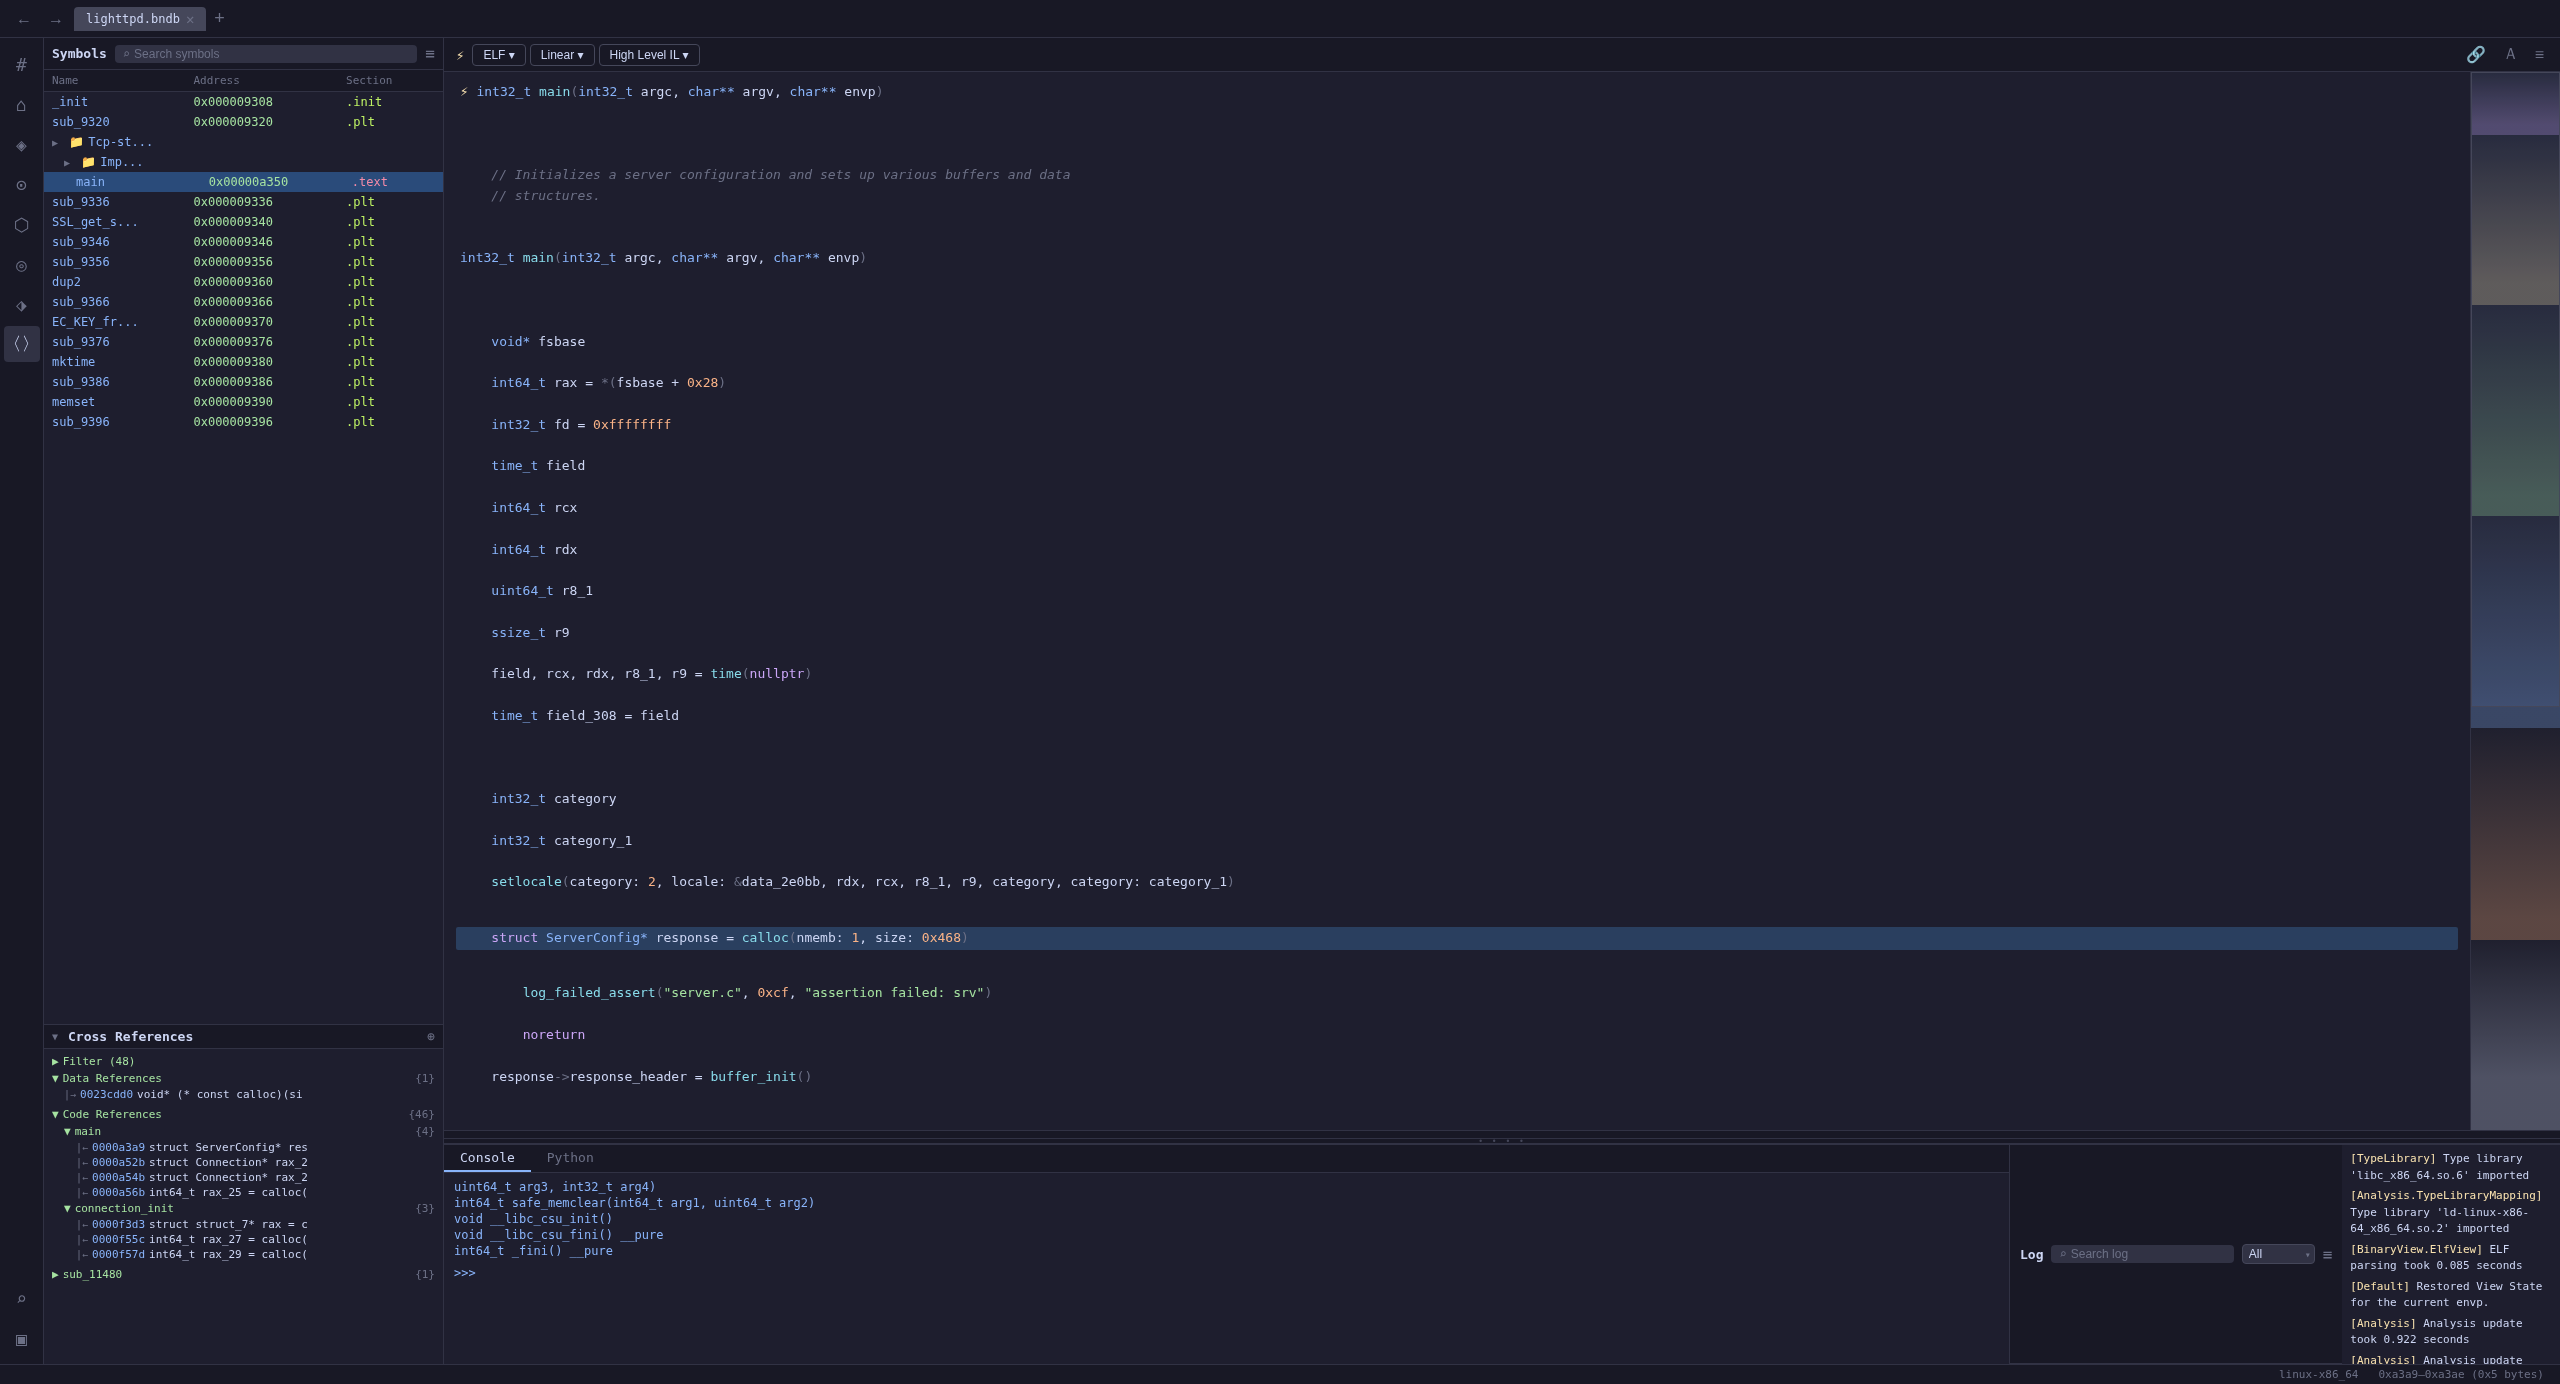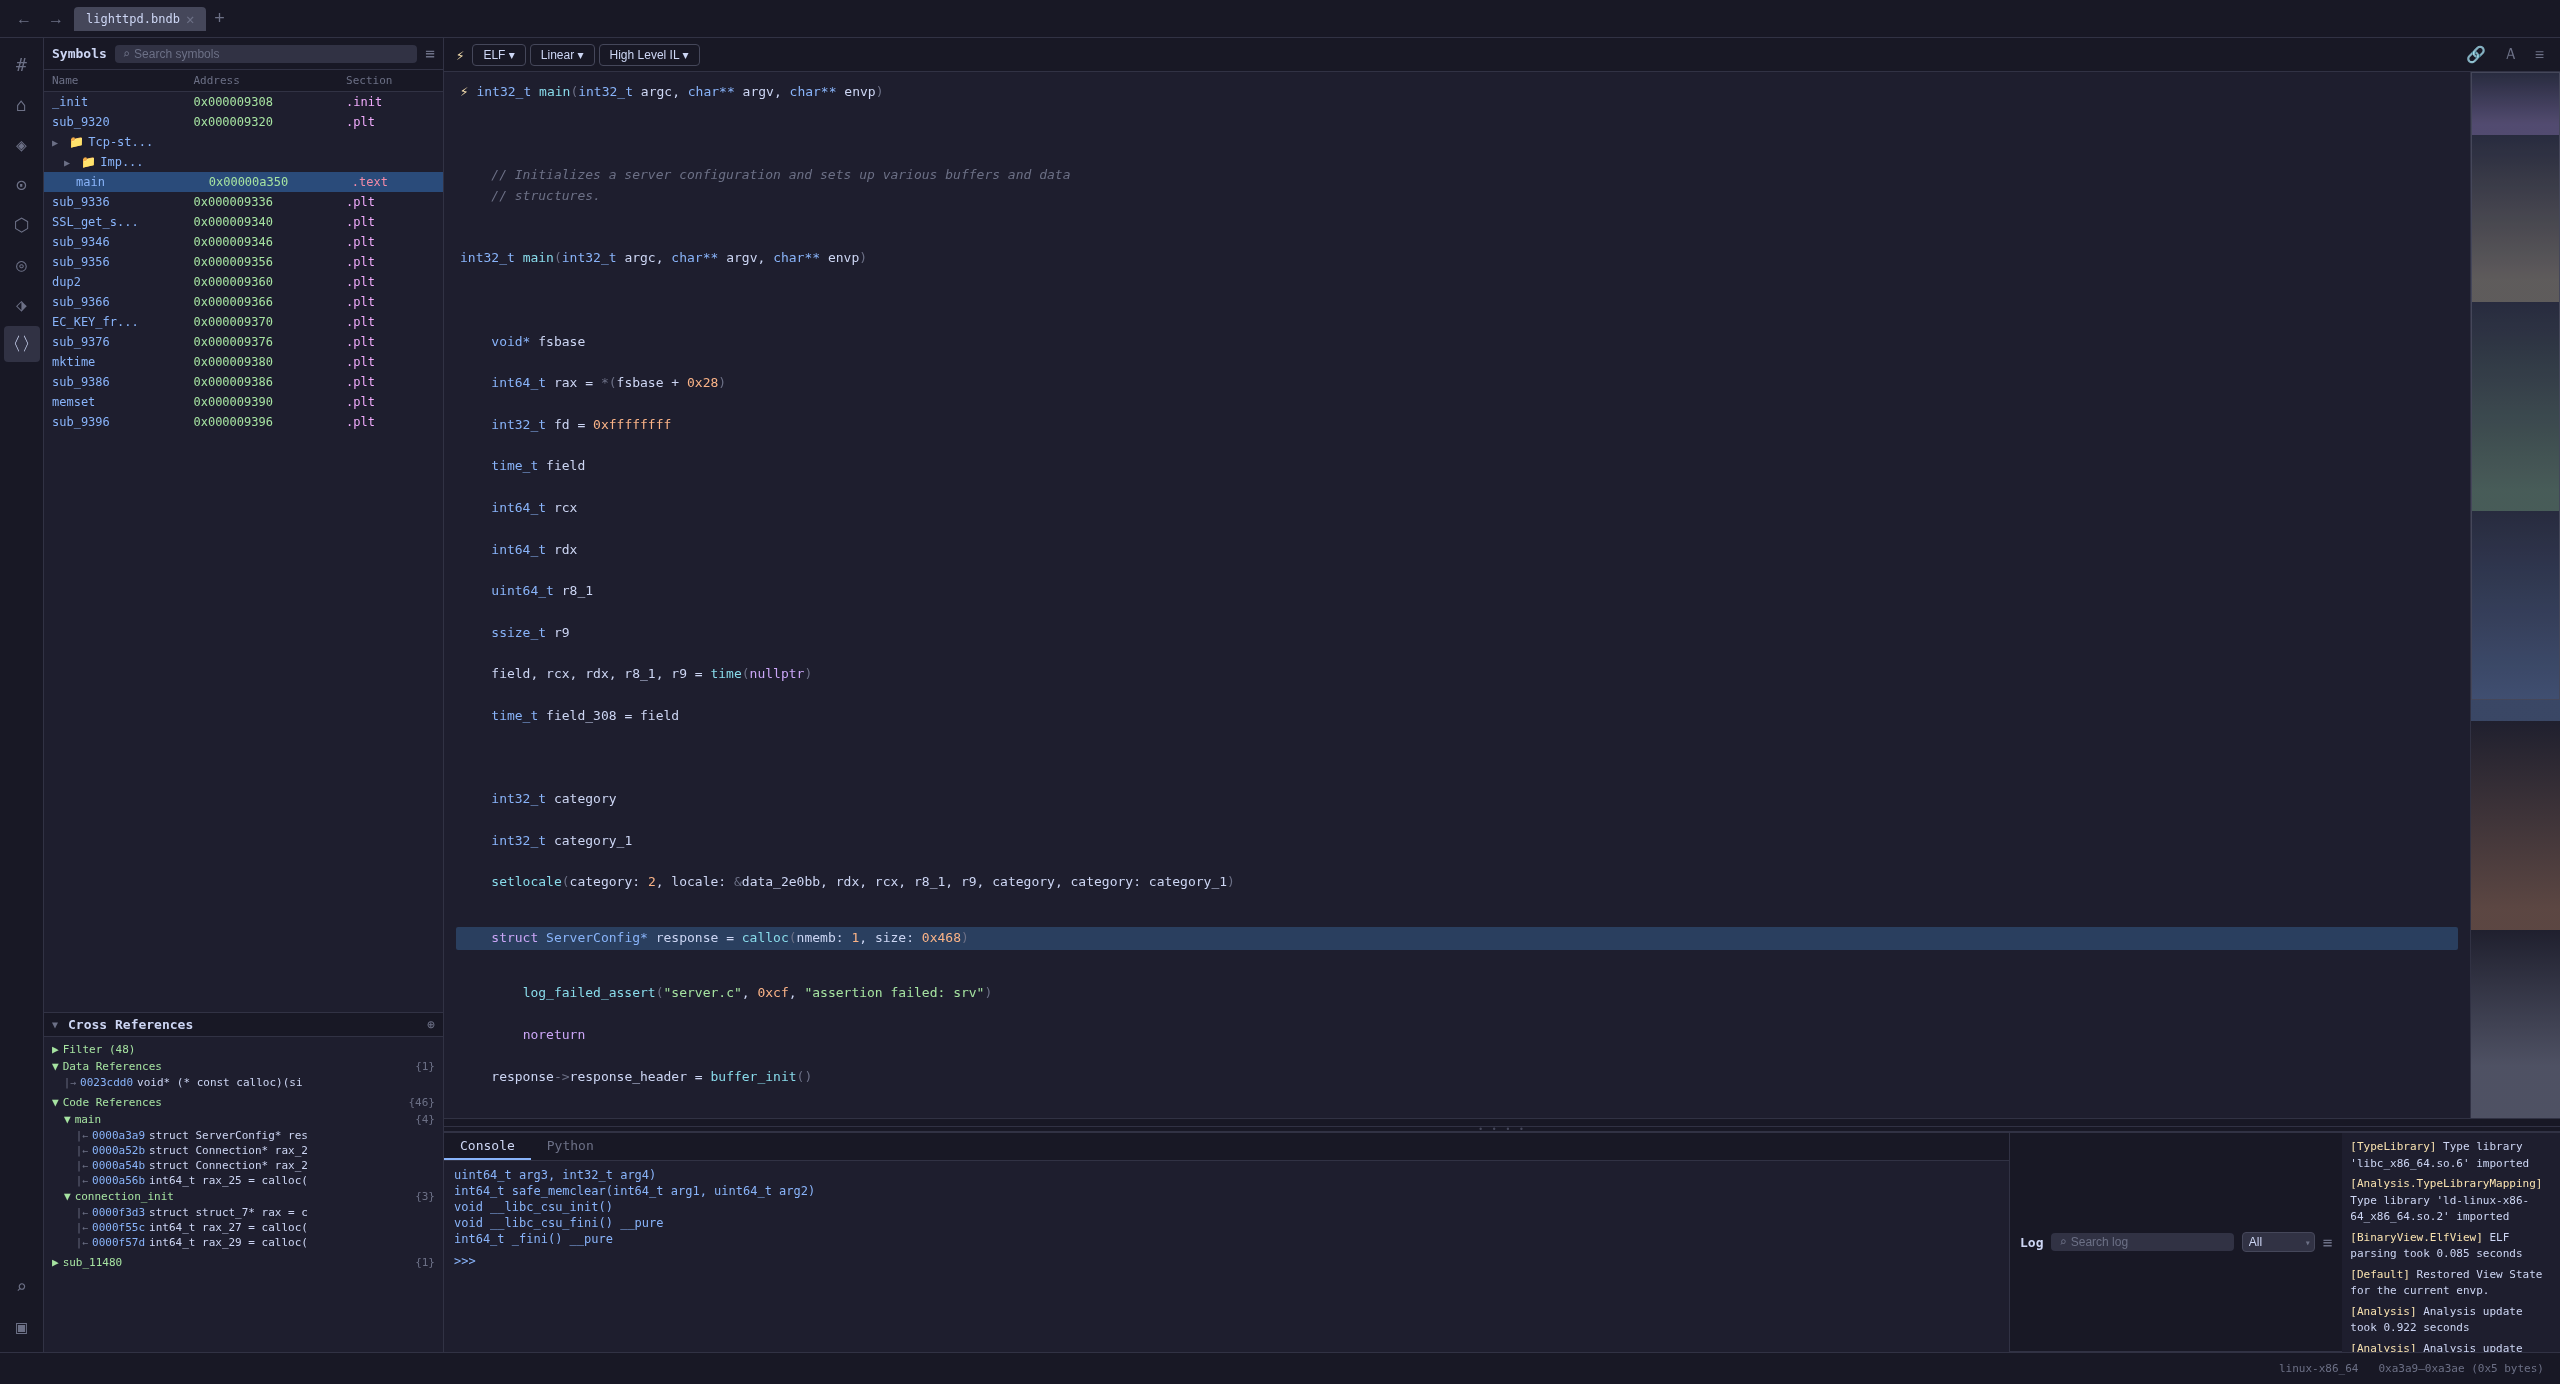--- a/index.html
+++ b/index.html
@@ -173,21 +173,21 @@
       align-items: center;
       padding: 1px 4px;
       cursor: pointer;
       font-size: 12px;
     }
     .symbol-row.selected { background: #2a4b7a; }
     .symbol-row .col-name { color: #89b4fa; }
     .symbol-row .col-addr { color: #a6e3a1; }
     .symbol-row .col-section { color: #f38ba8; }
     .symbol-row .col-section.text { color: #f38ba8; }
-    .symbol-row .col-section.plt { color: #f0abfc; }
+    .symbol-row .col-section.plt { color: #bef264; }
 
     .tree-indent { padding-left: 16px; }
     .tree-indent2 { padding-left: 28px; }
     .tree-toggle { color: #6c7086; font-size: 10px; margin-right: 4px; }
     .folder-icon { color: #f9e2af; margin-right: 4px; }
 
     
     ::-webkit-scrollbar { width: 6px; height: 6px; }
     ::-webkit-scrollbar-track { background: #181825; }
     ::-webkit-scrollbar-thumb { background: #45475a; border-radius: 3px; }
@@ -427,21 +427,21 @@
       overflow-y: auto;
       padding: 4px 8px;
       font-size: 11px;
       color: #cdd6f4;
     }
     .log-line { padding: 2px 0; line-height: 1.5; }
     .log-bracket { color: #f9e2af; }
 
     
     .status-bar {
-      height: 32px;
+      height: 20px;
       background: #181825;
       border-top: 1px solid #313244;
       display: flex;
       align-items: center;
       justify-content: flex-end;
       padding: 0 16px;
       font-size: 11px;
       color: #6c7086;
       gap: 20px;
       flex-shrink: 0;

